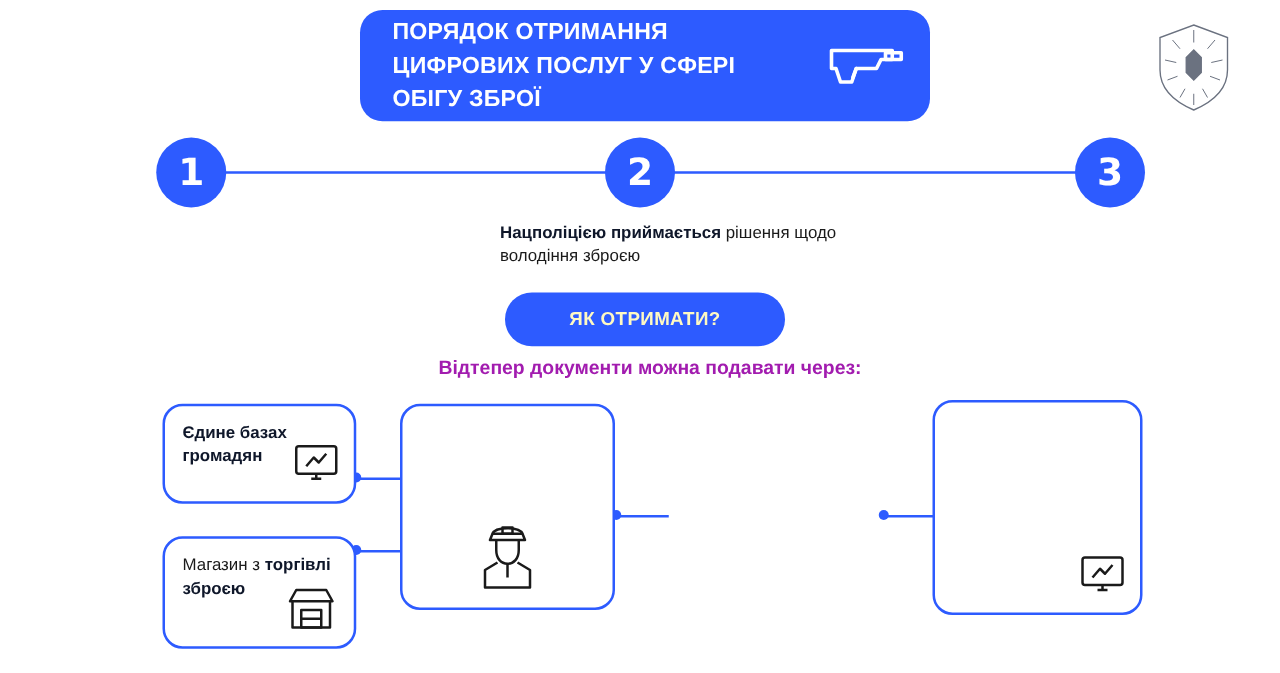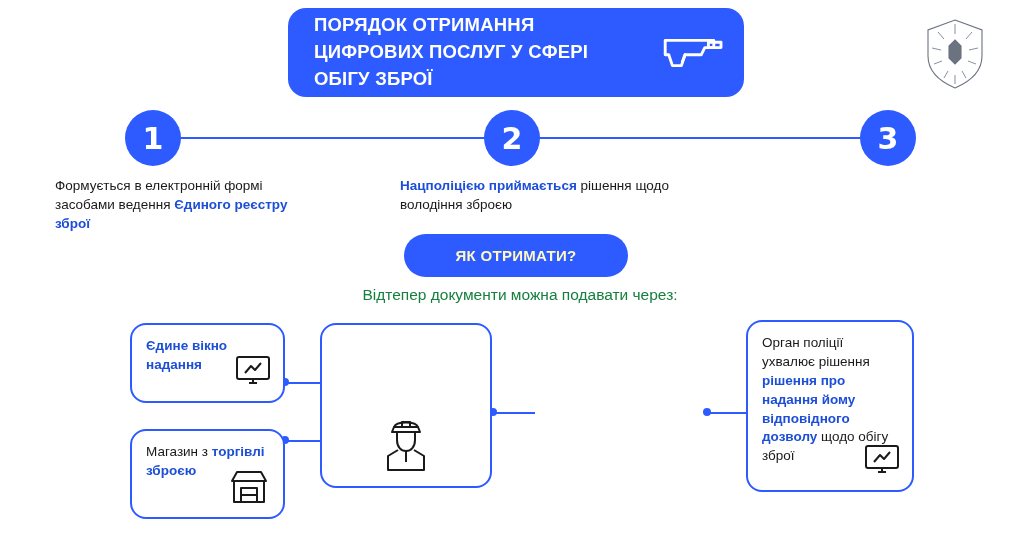--- a/index.html
+++ b/index.html
@@ -92,21 +92,21 @@
   .step-text {
     position: absolute;
     font-size: 13.5px;
     line-height: 1.42;
     color: #1a1a1a;
   }
   #step-text-1 { left: 55px; top: 176px; width: 250px; }
   #step-text-2 { left: 400px; top: 176px; width: 270px; }
   #step-text-3 { left: 786px; top: 176px; width: 215px; text-align: left; }
   .hl {
-    color: #1d4ed8;
+    color: #0f172a;
     font-weight: bold;
   }
 
   
   .how-pill {
     position: absolute;
     left: 404px;
     top: 234px;
     width: 224px;
     height: 43px;
@@ -122,22 +122,22 @@
   }
 
   
   .subheading {
     position: absolute;
     left: 250px;
     top: 286px;
     width: 540px;
     text-align: center;
     font-size: 15.5px;
-    font-weight: normal;
-    color: #15803d;
+    font-weight: bold;
+    color: #a21caf;
   }
 
   
   .box {
     position: absolute;
     border: 2px solid #2d5bff;
     border-radius: 16px;
     box-sizing: border-box;
     background: #ffffff;
     padding: 12px 14px;
@@ -221,41 +221,40 @@
       </g>
     </svg>
   </div>
 
   <div class="steps-line"></div>
 
   <div class="step-circle" id="step-1">1</div>
   <div class="step-circle" id="step-2">2</div>
   <div class="step-circle" id="step-3">3</div>
 
-  <div class="step-text" id="step-text-1"><span>Формується в електронній формі засобами ведення </span><span class="hl">Єдиного реєстру зброї</span></div>
   <div class="step-text" id="step-text-2"><span class="hl">Нацполіцією приймається</span><span> рішення щодо володіння зброєю</span></div>
 
   <div class="how-pill">ЯК ОТРИМАТИ?</div>
 
   <div class="subheading">Відтепер документи можна подавати через:</div>
 
   <div class="conn" style="left:285px; top:382px; width:36px;"></div>
   <div class="dot" style="left:281px; top:378px;"></div>
 
   <div class="conn" style="left:285px; top:440px; width:36px;"></div>
   <div class="dot" style="left:281px; top:436px;"></div>
 
   <div class="conn" style="left:492px; top:412px; width:43px;"></div>
   <div class="dot" style="left:489px; top:408px;"></div>
 
   <div class="conn" style="left:706px; top:412px; width:41px;"></div>
   <div class="dot" style="left:703px; top:408px;"></div>
 
   <div class="box" id="box-window">
-    <span class="txt"><span class="hl">Єдине вікно надання</span></span>
+    <span class="txt"><span class="hl">Єдине базах громадян</span></span>
     <span class="box-icon" style="right:10px; bottom:6px;">
       <svg viewBox="0 0 40 36" width="40" height="36" aria-hidden="true">
         <g fill="none" stroke="#1a1a1a" stroke-width="2" stroke-linejoin="round">
           <rect x="4" y="4" width="32" height="22" rx="2"></rect>
           <path d="M16 30 H24 M20 26 V30"></path>
           <path d="M12 20 L18 13 L22 17 L28 10"></path>
         </g>
       </svg>
     </span>
   </div>
@@ -284,21 +283,20 @@
           <path d="M17 16 V24 C17 31 21 35 26 35 C31 35 35 31 35 24 V16"></path>
           <path d="M18 34 L8 40 V54 H44 V40 L34 34"></path>
           <path d="M26 35 V46"></path>
         </g>
       </svg>
     </span>
   </div>
 
 
   <div class="box" id="box-decision">
-    <span class="txt"><span>Орган поліції ухвалює рішення </span><span class="hl">рішення про надання йому відповідного дозволу</span><span> щодо обігу зброї</span></span>
     <span class="box-icon" style="right:10px; bottom:6px;">
       <svg viewBox="0 0 40 36" width="40" height="36" aria-hidden="true">
         <g fill="none" stroke="#1a1a1a" stroke-width="2" stroke-linejoin="round">
           <rect x="4" y="4" width="32" height="22" rx="2"></rect>
           <path d="M16 30 H24 M20 26 V30"></path>
           <path d="M12 20 L18 13 L22 17 L28 10"></path>
         </g>
       </svg>
     </span>
   </div>

